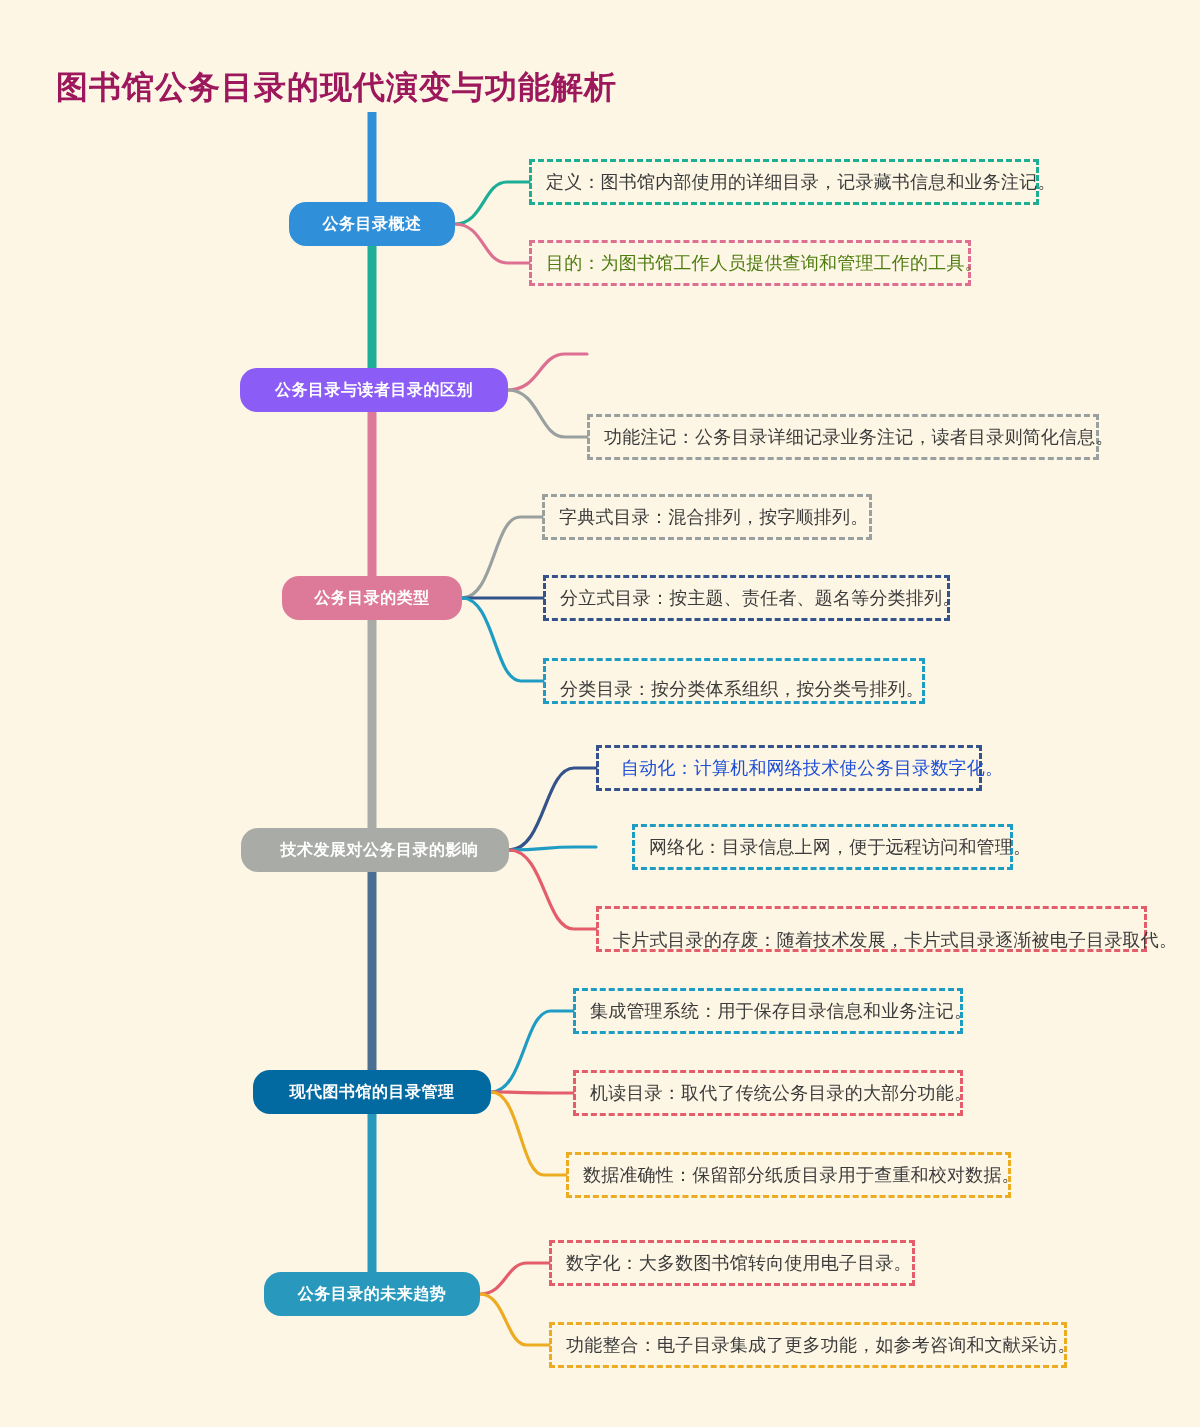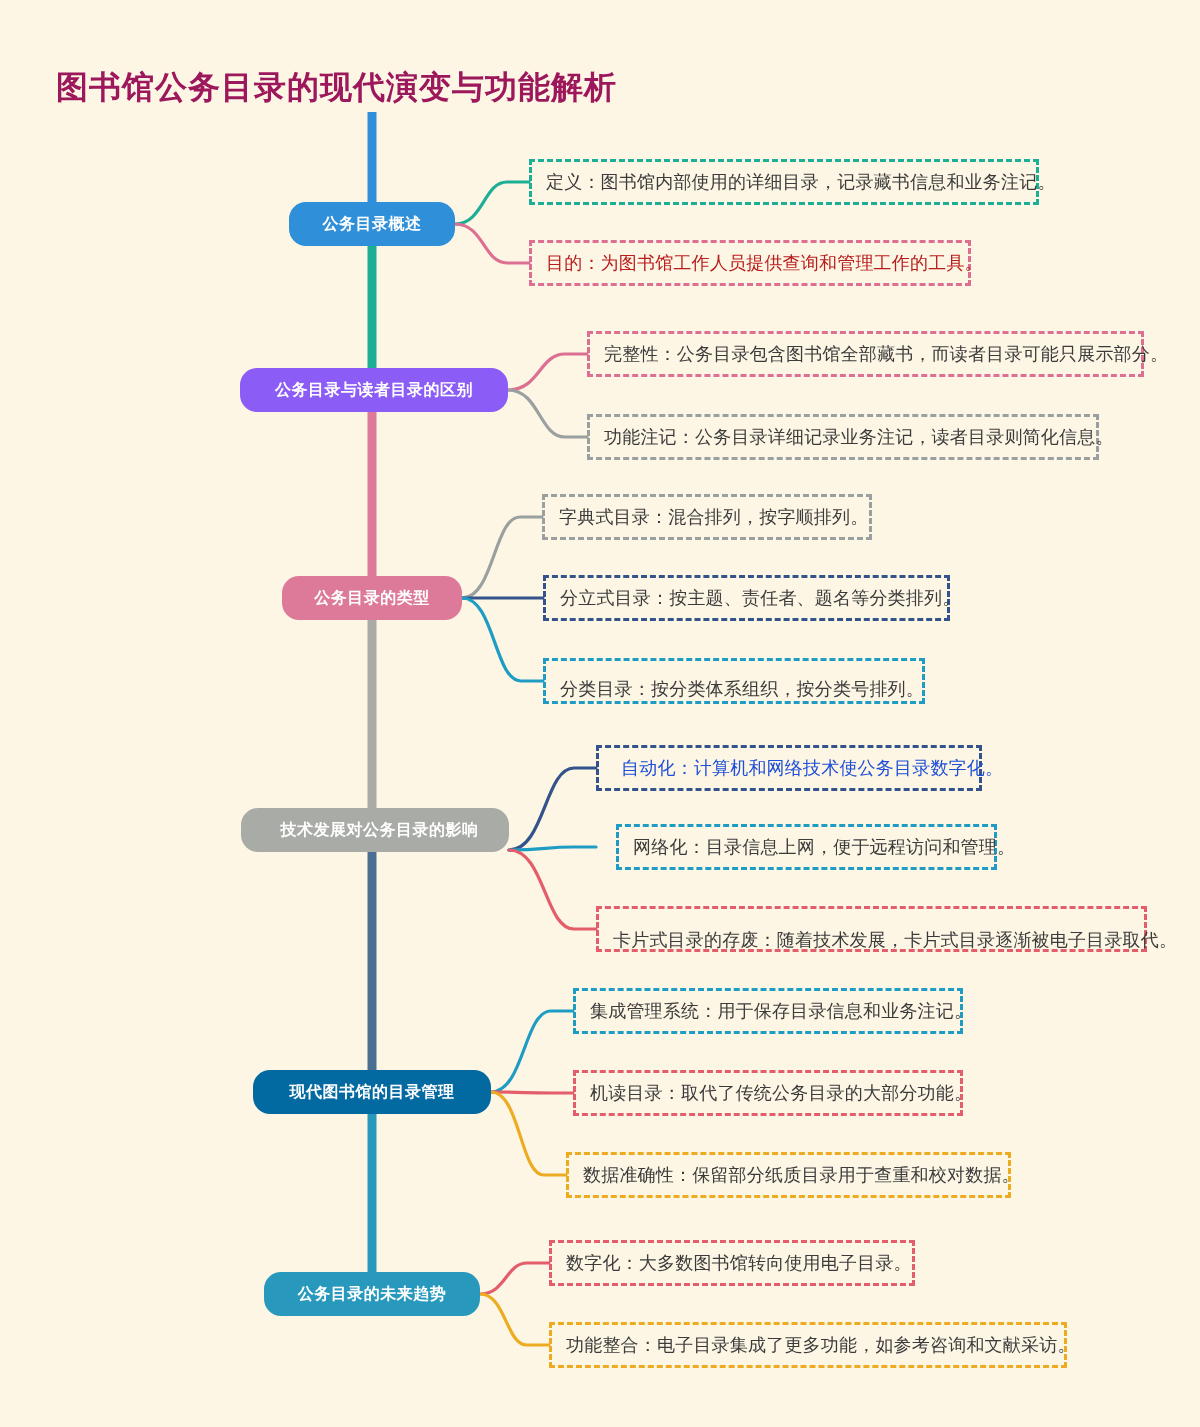--- a/index.html
+++ b/index.html
@@ -110,55 +110,52 @@
 
   <div class="branch-node" style="left: 289px; top: 202px; width: 166px; background: rgb(47, 143, 216); color: rgb(255, 255, 255);">
     <span>公务目录概述</span>
   </div>
   <div class="branch-node" style="left: 240px; top: 368px; width: 268px; background: #8b5cf6; color: rgb(255, 255, 255);">
     <span>公务目录与读者目录的区别</span>
   </div>
   <div class="branch-node" style="left: 282px; top: 576px; width: 180px; background: rgb(221, 122, 153); color: rgb(255, 255, 255);">
     <span>公务目录的类型</span>
   </div>
-  <div class="branch-node" style="left: 241px; top: 808px; width: 268px; background: rgb(168, 171, 166); color: rgb(255, 255, 255); padding-left: 27px;">
+  <div class="branch-node" style="left: 241px; top: 828px; width: 268px; background: rgb(168, 171, 166); color: rgb(255, 255, 255); padding-left: 27px;">
     <span>技术发展对公务目录的影响</span>
   </div>
   <div class="branch-node" style="left: 253px; top: 1070px; width: 238px; background: #0369a1; color: rgb(255, 255, 255);">
     <span>现代图书馆的目录管理</span>
   </div>
   <div class="branch-node" style="left: 264px; top: 1272px; width: 216px; background: rgb(40, 153, 189); color: rgb(255, 255, 255);">
     <span>公务目录的未来趋势</span>
   </div>
 
   <div class="leaf-box" style="left: 529px; top: 159px; width: 510px; border-color: rgb(29, 174, 150);">
     <span class="leaf-text" style="color: rgb(59, 59, 59);">定义：图书馆内部使用的详细目录，记录藏书信息和业务注记。</span>
   </div>
   <div class="leaf-box" style="left: 529px; top: 240px; width: 442px; border-color: rgb(221, 111, 146);">
-    <span class="leaf-text" style="color: #b91c1c;">目的：为图书馆工作人员提供查询和管理工作的工具。</span>
-  </div>
-  <div class="leaf-box" style="left: 587px; top: 331px; width: 557px; border-color: rgb(221, 111, 146);">
-    <span class="leaf-text" style="color: rgb(59, 59, 59);">完整性：公务目录包含图书馆全部藏书，而读者目录可能只展示部分。</span>
+    <span class="leaf-text" style="color: #4d7c0f;">目的：为图书馆工作人员提供查询和管理工作的工具。</span>
   </div>
   <div class="leaf-box" style="left: 587px; top: 414px; width: 512px; border-color: rgb(154, 160, 160);">
     <span class="leaf-text" style="color: rgb(59, 59, 59);">功能注记：公务目录详细记录业务注记，读者目录则简化信息。</span>
   </div>
   <div class="leaf-box" style="left: 542px; top: 494px; width: 330px; border-color: rgb(154, 160, 160);">
     <span class="leaf-text" style="color: rgb(59, 59, 59);">字典式目录：混合排列，按字顺排列。</span>
   </div>
   <div class="leaf-box" style="left: 543px; top: 575px; width: 407px; border-color: rgb(51, 83, 138);">
     <span class="leaf-text" style="color: rgb(59, 59, 59);">分立式目录：按主题、责任者、题名等分类排列。</span>
   </div>
   <div class="leaf-box" style="left: 543px; top: 658px; width: 382px; border-color: rgb(31, 156, 196);">
     <span class="leaf-text" style="color: rgb(59, 59, 59); margin-top: 16px;">分类目录：按分类体系组织，按分类号排列。</span>
   </div>
   <div class="leaf-box" style="left: 596px; top: 745px; width: 386px; border-color: rgb(51, 83, 138);">
     <span class="leaf-text" style="color: #1d4ed8; margin-left: 8px;">自动化：计算机和网络技术使公务目录数字化。</span>
   </div>
-  <div class="leaf-box" style="left: 616px; top: 824px; width: 381px; border-color: rgb(31, 156, 196);">
+  <div class="leaf-box" style="left: 632px; top: 824px; width: 381px; border-color: rgb(31, 156, 196);">
     <span class="leaf-text" style="color: rgb(59, 59, 59);">网络化：目录信息上网，便于远程访问和管理。</span>
   </div>
   <div class="leaf-box" style="left: 596px; top: 906px; width: 551px; border-color: rgb(227, 93, 106); align-items: flex-end;">
     <span class="leaf-text" style="color: rgb(59, 59, 59);">卡片式目录的存废：随着技术发展，卡片式目录逐渐被电子目录取代。</span>
   </div>
   <div class="leaf-box" style="left: 573px; top: 988px; width: 390px; border-color: rgb(31, 156, 196);">
     <span class="leaf-text" style="color: rgb(59, 59, 59);">集成管理系统：用于保存目录信息和业务注记。</span>
   </div>
   <div class="leaf-box" style="left: 573px; top: 1070px; width: 390px; border-color: rgb(227, 93, 106);">
     <span class="leaf-text" style="color: rgb(59, 59, 59);">机读目录：取代了传统公务目录的大部分功能。</span>

